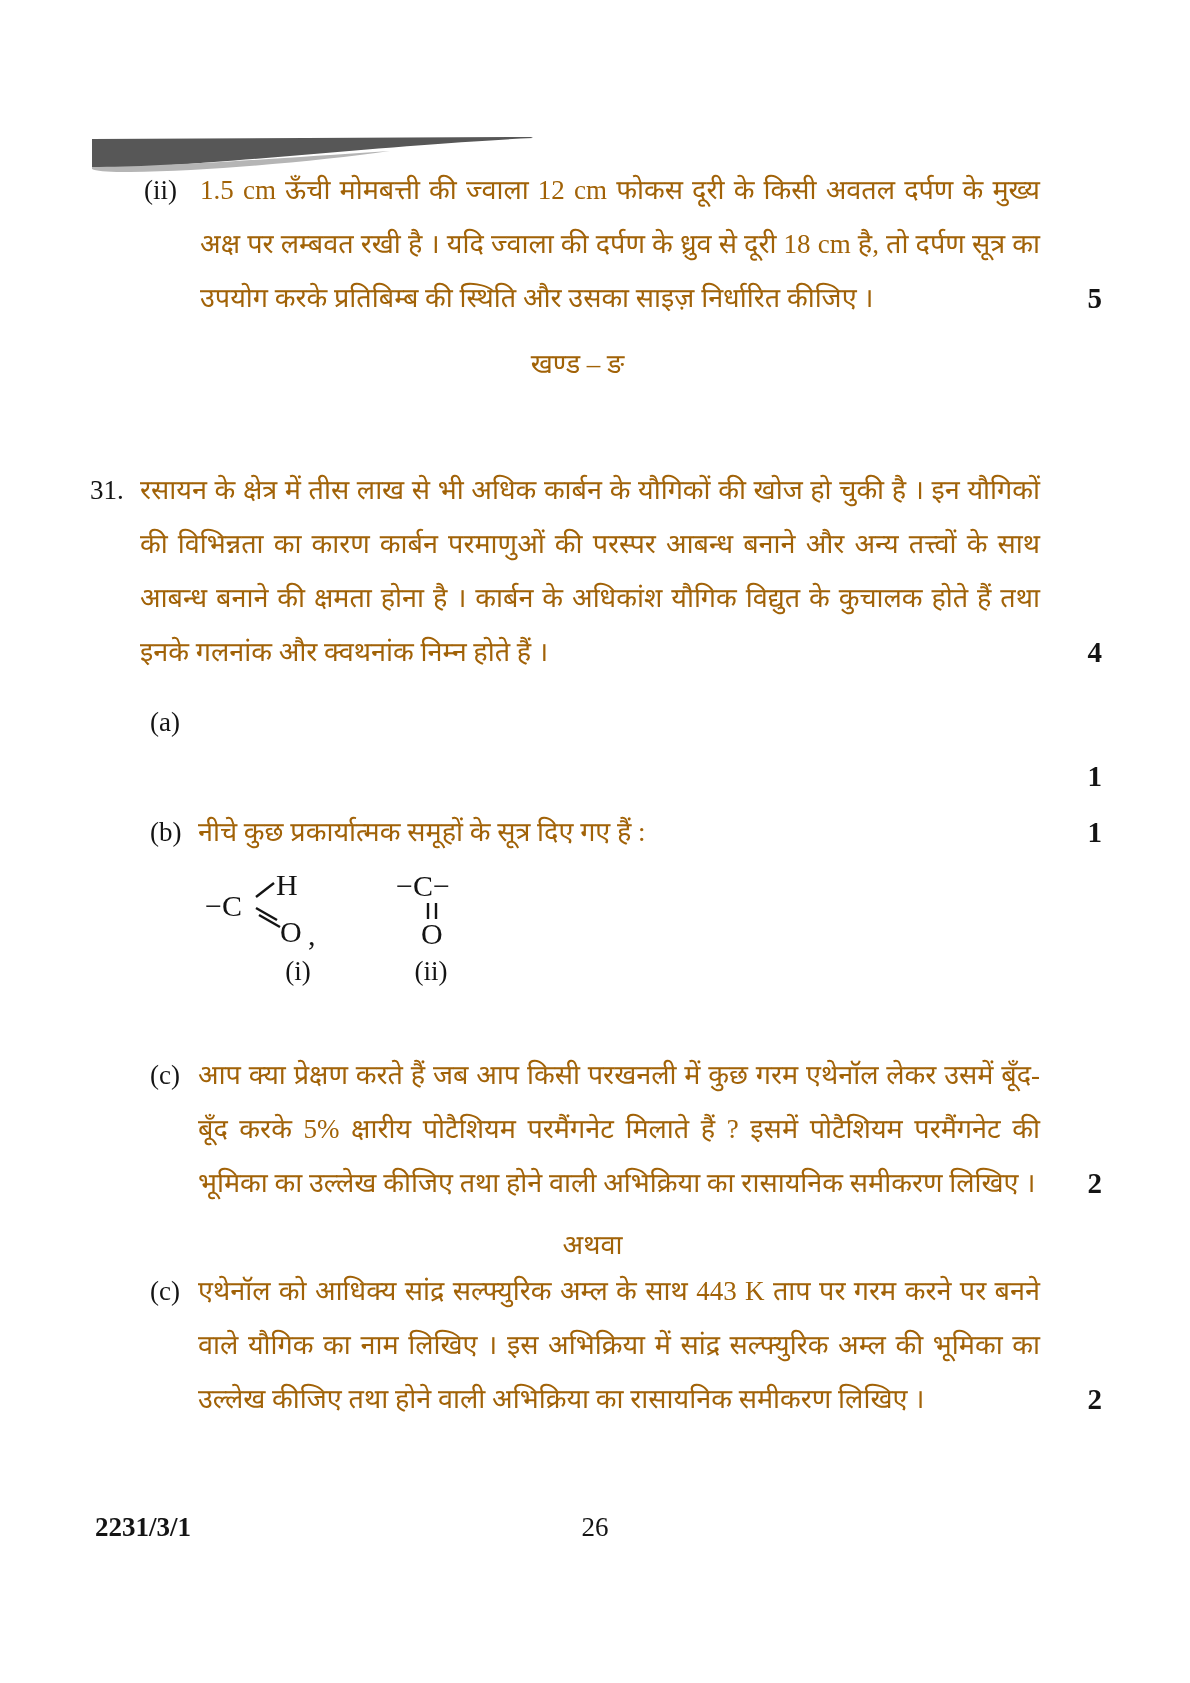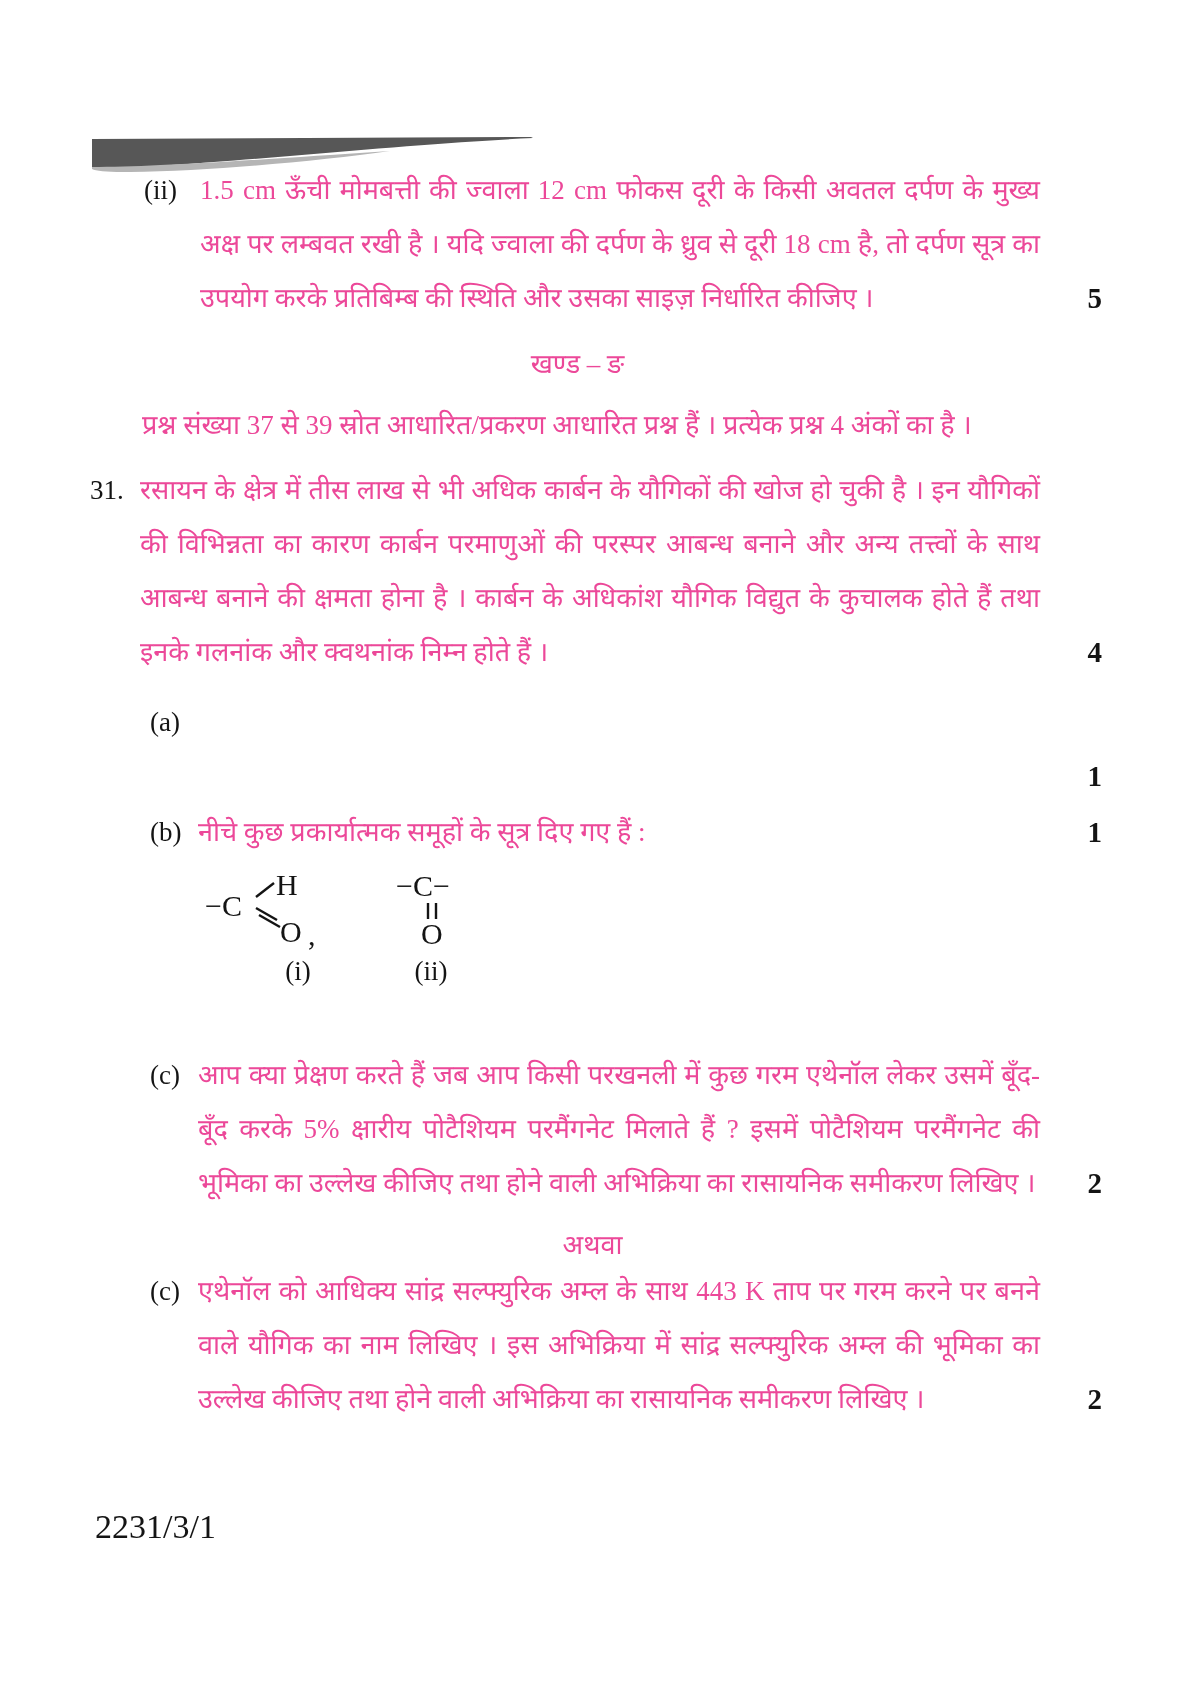--- a/index.html
+++ b/index.html
@@ -10,21 +10,21 @@
     background:#ffffff;
     overflow:hidden;
     font-family:"Liberation Serif","DejaVu Serif",serif;
     color:#141414;
   }
   .abs{position:absolute;}
   .body-text{
     font-size:27px;
     line-height:54px;
     text-align:justify;
-    color:#ec4899;
+    color:#a16207;
   }
   .label{
     font-size:27px;
     line-height:54px;
     color:#141414;
   }
   .bold{font-weight:normal;}
   .center{text-align:center;}
   .marks{
     font-size:29px;
@@ -41,41 +41,40 @@
     font-family:"Liberation Serif","DejaVu Serif",serif;
     color:#141414;
     white-space:nowrap;
   }
   .chem-label{
     font-size:27px;
     line-height:30px;
     text-align:center;
     color:#141414;
   }
-  .footer-code{font-size:34px;font-weight:normal;line-height:34px;}
+  .footer-code{font-size:27px;font-weight:bold;line-height:34px;}
   .footer-page{font-size:27px;line-height:34px;text-align:center;}
   svg{display:block;}
 </style>
 </head>
 <body>
 
 <div class="page">
 
   <svg class="abs" style="left:90px;top:133px;" width="444" height="42" viewBox="0 0 444 42">
     <path d="M2,34 L2,6 L441,4 L443,5 C380,8 290,15 200,23 C130,29 60,34 28,35 C14,35.5 5,35 2,34 Z" fill="#575757"></path>
     <path d="M2,34 C60,34 150,28 300,18 C230,28 120,38 40,39 C20,39.5 6,38 2,36 Z" fill="#b5b5b5"></path>
   </svg>
 
   <div class="abs label" style="left:144px;top:163px;">(ii)</div>
   <div class="abs body-text" style="left:200px;top:163px;width:840px;">1.5 cm ऊँची मोमबत्ती की ज्वाला 12 cm फोकस दूरी के किसी अवतल दर्पण के मुख्य अक्ष पर लम्बवत रखी है । यदि ज्वाला की दर्पण के ध्रुव से दूरी 18 cm है, तो दर्पण सूत्र का उपयोग करके प्रतिबिम्ब की स्थिति और उसका साइज़ निर्धारित कीजिए ।</div>
   <div class="abs marks" style="left:1052px;top:271px;">5</div>
 
   <div class="abs body-text bold center" style="left:142px;top:337px;width:871px;">खण्ड – ङ</div>
 
-  <div class="abs body-text bold" style="left:142px;top:398px;width:880px;text-align:left;">प्रश्न संख्या 37 से 39 स्रोत आधारित/प्रकरण आधारित प्रश्न हैं । प्रत्येक प्रश्न 4 अंकों का है ।</div>
 
   <div class="abs label" style="left:90px;top:463px;">31.</div>
   <div class="abs body-text" style="left:140px;top:463px;width:900px;">रसायन के क्षेत्र में तीस लाख से भी अधिक कार्बन के यौगिकों की खोज हो चुकी है । इन यौगिकों की विभिन्नता का कारण कार्बन परमाणुओं की परस्पर आबन्ध बनाने और अन्य तत्त्वों के साथ आबन्ध बनाने की क्षमता होना है । कार्बन के अधिकांश यौगिक विद्युत के कुचालक होते हैं तथा इनके गलनांक और क्वथनांक निम्न होते हैं ।</div>
   <div class="abs marks" style="left:1052px;top:625px;">4</div>
 
   <div class="abs label" style="left:150px;top:695px;">(a)</div>
   <div class="abs marks" style="left:1052px;top:749px;">1</div>
 
   <div class="abs label" style="left:150px;top:805px;">(b)</div>
   <div class="abs body-text" style="left:198px;top:805px;width:842px;">नीचे कुछ प्रकार्यात्मक समूहों के सूत्र दिए गए हैं :</div>
@@ -109,14 +108,15 @@
   <div class="abs body-text" style="left:198px;top:1048px;width:842px;">आप क्या प्रेक्षण करते हैं जब आप किसी परखनली में कुछ गरम एथेनॉल लेकर उसमें बूँद-बूँद करके 5% क्षारीय पोटैशियम परमैंगनेट मिलाते हैं ? इसमें पोटैशियम परमैंगनेट की भूमिका का उल्लेख कीजिए तथा होने वाली अभिक्रिया का रासायनिक समीकरण लिखिए ।</div>
   <div class="abs marks" style="left:1052px;top:1156px;">2</div>
 
   <div class="abs body-text bold center" style="left:157px;top:1218px;width:871px;">अथवा</div>
 
   <div class="abs label" style="left:150px;top:1264px;">(c)</div>
   <div class="abs body-text" style="left:198px;top:1264px;width:842px;">एथेनॉल को आधिक्य सांद्र सल्फ्युरिक अम्ल के साथ 443 K ताप पर गरम करने पर बनने वाले यौगिक का नाम लिखिए । इस अभिक्रिया में सांद्र सल्फ्युरिक अम्ल की भूमिका का उल्लेख कीजिए तथा होने वाली अभिक्रिया का रासायनिक समीकरण लिखिए ।</div>
   <div class="abs marks" style="left:1052px;top:1372px;">2</div>
 
   <div class="abs footer-code" style="left:95px;top:1510px;">2231/3/1</div>
+  <div class="abs footer-page" style="left:0;top:1510px;width:1190px;">26</div>
 
 </div>
 
 </body></html>

